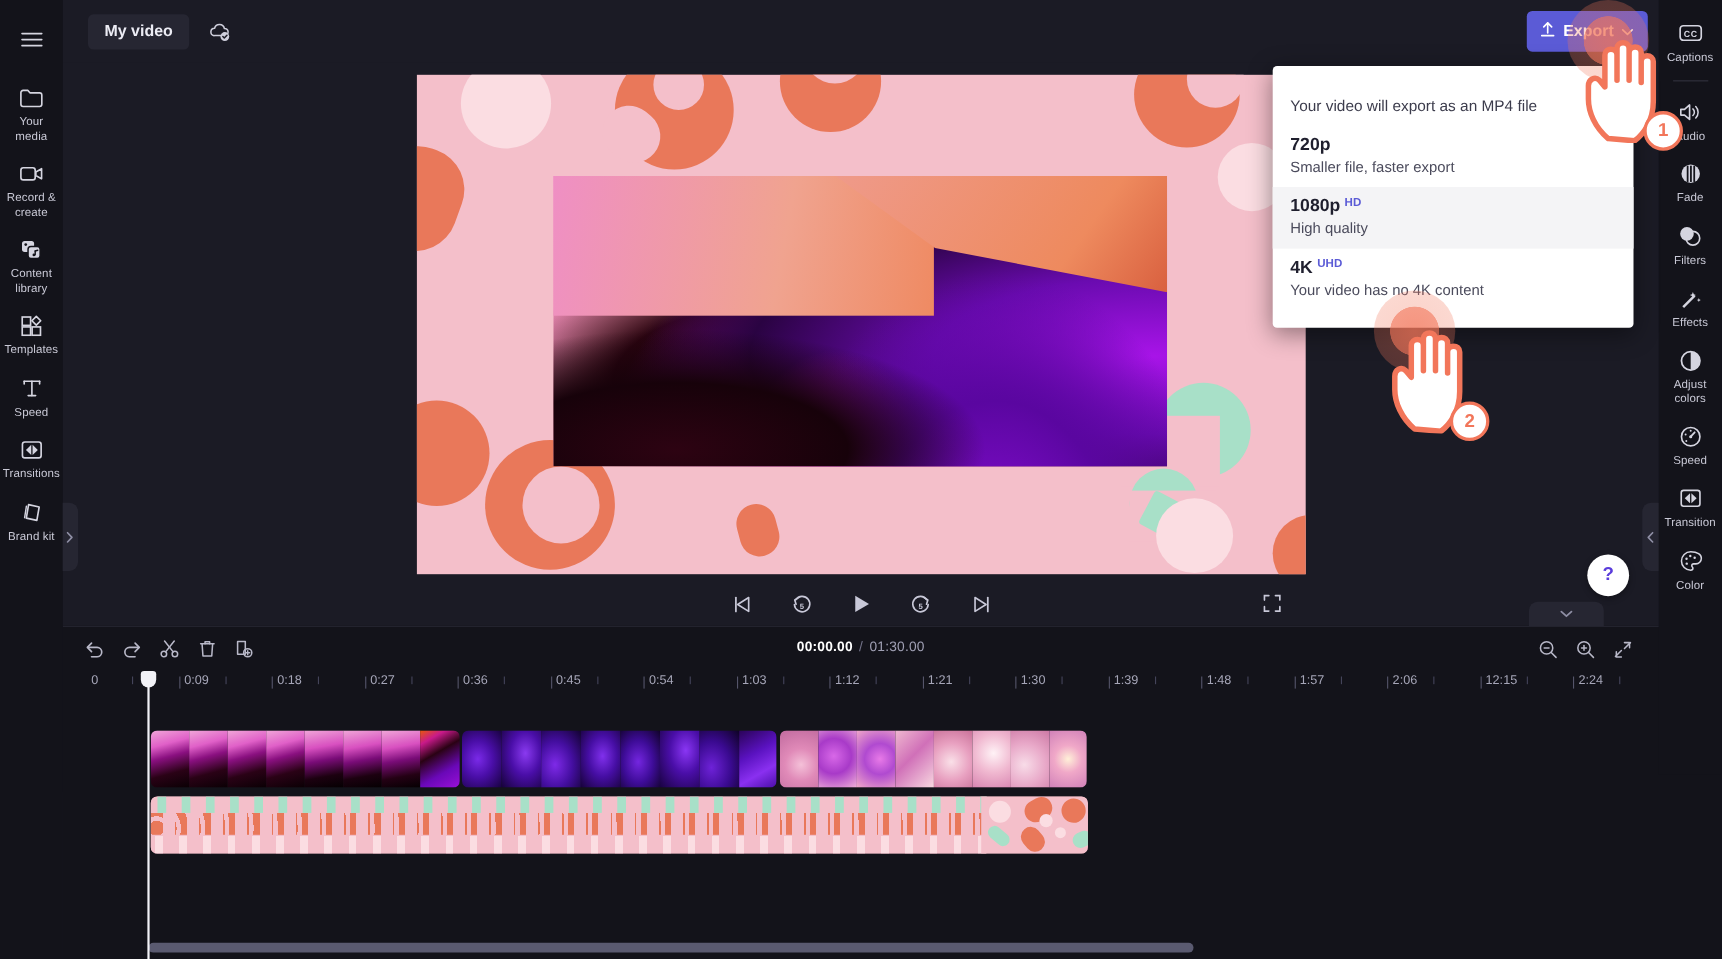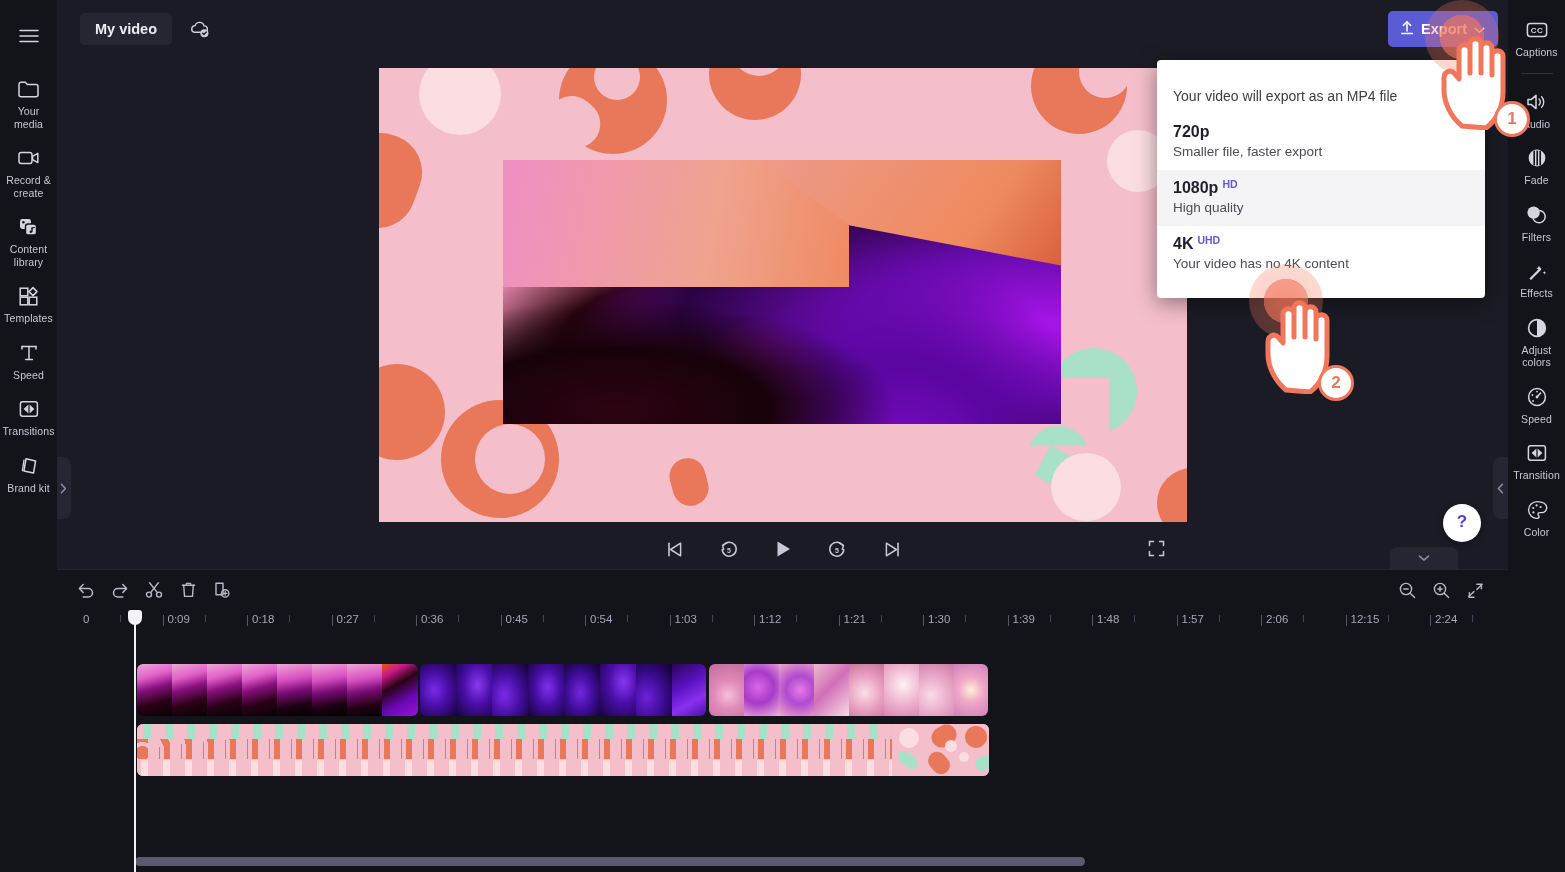--- a/index.html
+++ b/index.html
@@ -512,20 +512,25 @@
           <svg width="18" height="18" viewBox="0 0 18 18">
               <path d="M3 2.2h7v11.6H3z" fill="none" stroke="#b8b8c8" stroke-width="1.4" stroke-linejoin="round"></path>
               <circle cx="12.2" cy="12.4" r="3.7" fill="none" stroke="#b8b8c8" stroke-width="1.4"></circle>
               <g stroke="#b8b8c8" stroke-width="1.3" stroke-linecap="round">
                 <path d="M12.2 10.6v3.6"></path>
                 <path d="M10.4 12.4h3.6"></path>
               </g>
             </svg>
         </div>
 
+        <div class="tl-time">
+          <span class="cur">00:00.00</span>
+          <span class="sep">/</span>
+          <span class="tot">01:30.00</span>
+        </div>
 
         <div class="tl-right">
           <div class="tl-tool">
             <svg width="19" height="19" viewBox="0 0 19 19">
                 <g stroke="#b8b8c8" stroke-width="1.4" fill="none" stroke-linecap="round">
                   <circle cx="8" cy="8" r="5.6"></circle>
                   <path d="M12.2 12.2l4.4 4.4"></path>
                   <path d="M5.8 8h4.4"></path>
                 </g>
               </svg>

